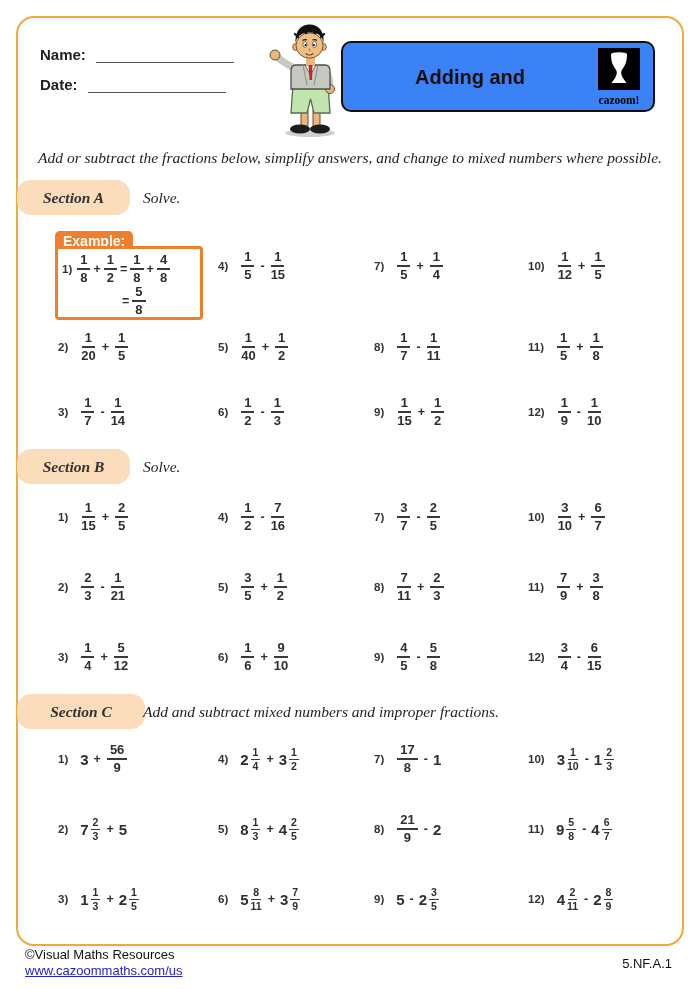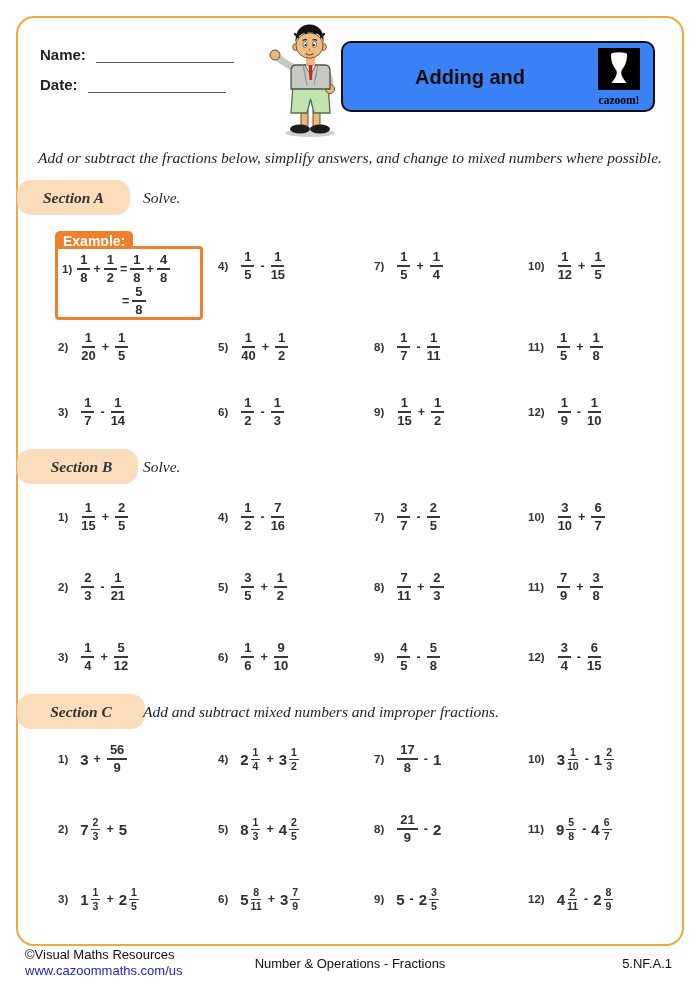--- a/index.html
+++ b/index.html
@@ -20,21 +20,21 @@
   .title-text .l1{font-size:20px;} .title-text .l2{font-size:19px;}
   .logo{width:56px;text-align:center;margin-right:6px;}
   .logo-text{font-family:"Liberation Serif",serif;font-weight:bold;font-size:11.5px;color:#000;margin-top:0px;}
   
   .instruction{position:absolute;left:0;right:0;top:149px;text-align:center;
                font-family:"Liberation Serif",serif;font-style:italic;font-size:15.5px;color:#1f1f1f;}
   
   .badge{position:absolute;left:17px;width:113px;height:35px;background:#FBDCBB;border-radius:14px;
          display:flex;align-items:center;justify-content:center;
          font-family:"Liberation Serif",serif;font-weight:bold;font-style:italic;font-size:15.5px;color:#333;}
-  .badge-a{top:180px;} .badge-b{top:449px;padding-left:8px;} .badge-c{top:694px;width:128px;}
+  .badge-a{top:180px;} .badge-b{top:449px;} .badge-c{top:694px;width:128px;}
   .sec-instr{position:absolute;left:143px;font-family:"Liberation Serif",serif;font-style:italic;
              font-size:15.5px;color:#1f1f1f;}
   .si-a{top:189px;} .si-b{top:458px;} .si-c{top:703px;}
   
   .example-tab{position:absolute;left:55px;top:231px;background:#EE7F2D;color:#fff;
                font-size:14px;font-weight:bold;padding:2px 8px 2px;border-radius:5px 5px 0 0;}
   .example-box{position:absolute;left:55px;top:246px;width:148px;height:74px;background:#fff;
                border:3px solid #EE7F2D;border-radius:4px;box-sizing:border-box;padding:4px 3px 0 4px;}
   .ex-line{display:flex;align-items:center;height:32px;}
   .ex-line2{margin-left:58px;}
@@ -48,21 +48,21 @@
   .fnum{font-size:13px;font-weight:bold;line-height:14px;padding:0 3px 1px;border-bottom:2px solid #3a3a3a;}
   .fden{font-size:13px;font-weight:bold;line-height:14px;padding-top:1px;}
   .frac.small .fnum{font-size:10.5px;line-height:11px;border-bottom-width:1.6px;padding:0 2px 1px;}
   .frac.small .fden{font-size:10.5px;line-height:11px;}
   .op{font-size:12.5px;font-weight:bold;margin:0 4px;}
   .whole{font-size:15px;font-weight:bold;margin:0 1px;}
   .mixed{display:inline-flex;align-items:center;}
   .mixed .frac{margin-left:1px;}
   
   .footer-left{position:absolute;left:25px;top:947px;font-size:13px;line-height:16px;color:#111;}
-  .footer-link{color:#2121CE;cursor:pointer;}
+  .footer-link{color:#2121CE;text-decoration:underline;cursor:pointer;}
   .footer-center{position:absolute;left:200px;right:200px;top:956px;text-align:center;font-size:13px;color:#111;}
   .footer-right{position:absolute;right:28px;top:956px;font-size:13px;color:#111;}
 </style>
 </head>
 <body>
 
 <div class="page" id="page">
   <div class="frame"></div>
 
   <div class="field-row name-row">
@@ -159,21 +159,20 @@
           <span class="fnum">5</span>
           <span class="fden">8</span>
         </span>
       </div>
   </div>
 
   <div class="footer-left">
     <div>©Visual Maths Resources</div>
     <div class="footer-link">www.cazoommaths.com/us</div>
   </div>
-  <div class="footer-center">Number &amp; Operations - Fractions</div>
   <div class="footer-right">5.NF.A.1</div>
 <div class="problem" style="left: 58px; top: 329px;">
       <span class="pnum">2)</span>
       <span class="frac">
         <span class="fnum">1</span>
         <span class="fden">20</span>
       </span>
       <span class="op">+</span>
       <span class="frac">
         <span class="fnum">1</span>

